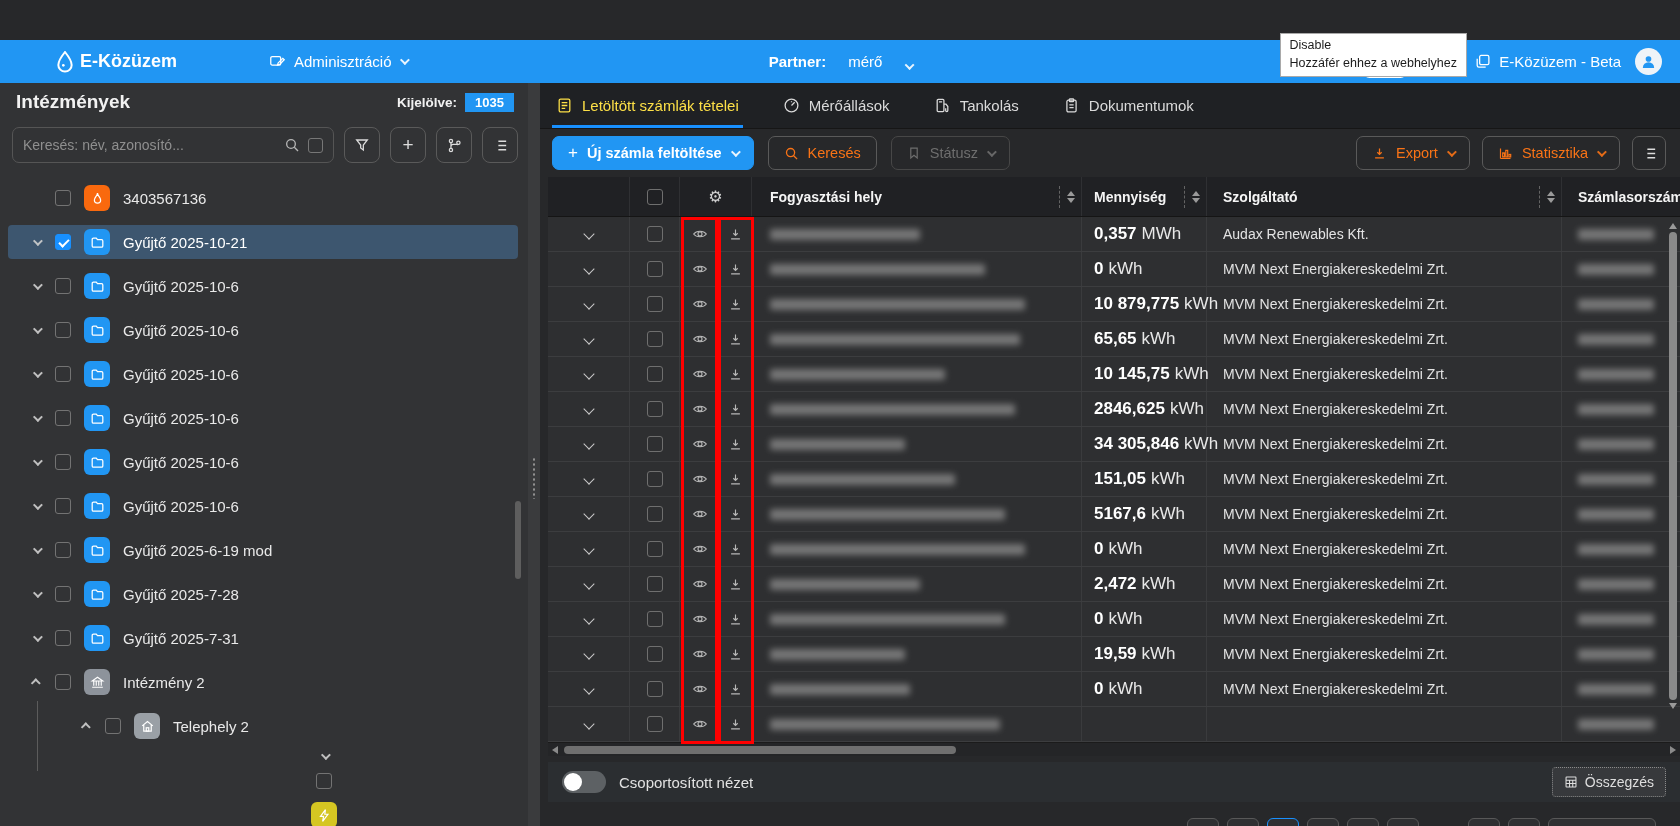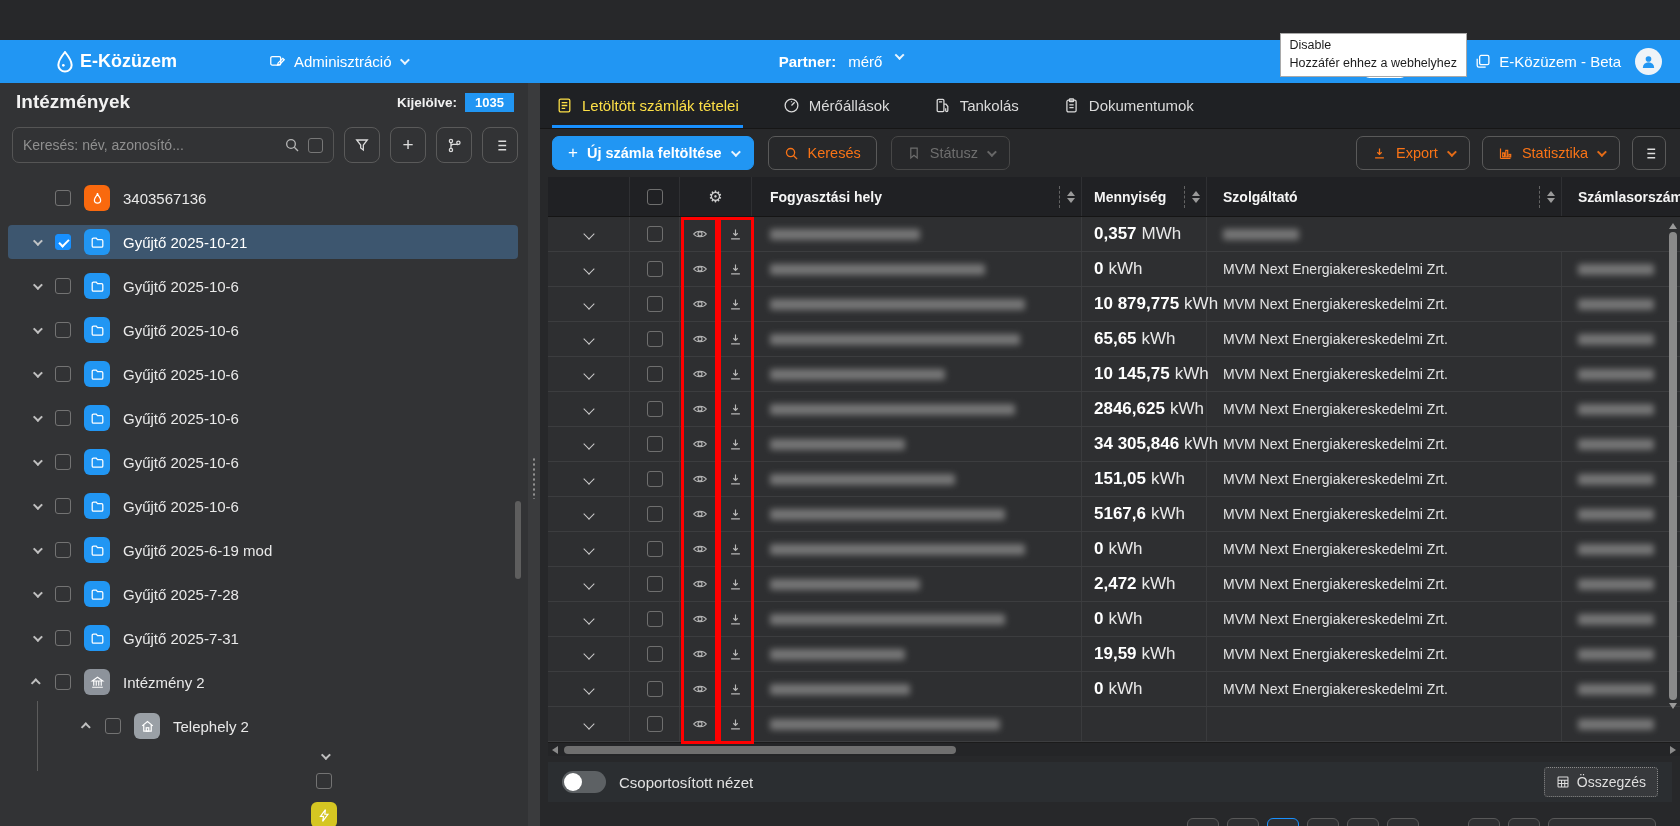--- a/index.html
+++ b/index.html
@@ -4,21 +4,21 @@
 <style>
   * { box-sizing: border-box; margin: 0; padding: 0; }
   html,body { width:1680px; height:826px; overflow:hidden; background:#27282a;
     font-family:"Liberation Sans","DejaVu Sans",sans-serif; color:#e6e6e6; }
 
   
   .topbar { position:relative; height:43px; background:#2196f3; display:flex; align-items:center;
     padding:15px 18px; color:#fff; z-index:40;margin-top:40px; }
   .brand { display:flex; align-items:center; gap:10px; margin-left:36px; font-size:18px; font-weight:700; }
   .nav-item { display:flex; align-items:center; gap:8px; font-size:15px; margin-left:92px; cursor:pointer; }
-  .partner { position:absolute; left:50%; transform:translateX(-50%); display:flex; align-items:flex-start; gap:12px; font-size:15px; }
+  .partner { position:absolute; left:50%; transform:translateX(-50%); display:flex; align-items:flex-end; gap:22px; font-size:15px; }
   .partner b { font-weight:700; }
   .top-right { margin-left:auto; display:flex; align-items:center; gap:14px; font-size:15px; }
   .avatar { width:27px; height:27px; border-radius:50%; background:#eef3f8; display:flex; align-items:center; justify-content:center; }
   .chev { width:7px; height:7px; border-right:2px solid currentColor; border-bottom:2px solid currentColor;
     display:inline-block; transform:rotate(45deg) translateY(-2px); opacity:.9; }
   .chev.up { transform:rotate(-135deg) translateY(-1px); }
   .chev.left { transform:rotate(135deg); }
   .chev.right { transform:rotate(-45deg); }
   .browser-tip { position:absolute; top:-7px; right:213px; background:#fff; color:#1c1c1c;
     border:1px solid #a9a9a9; padding:2px 9px 4px; font-size:12.5px; line-height:1.45; white-space:nowrap; z-index:60; }
@@ -128,21 +128,21 @@
   .vscroll .tri.up { border-bottom:6px solid #9a9a9a; margin-bottom:3px; }
   .vscroll .tri.dn { border-top:6px solid #9a9a9a; margin-top:3px; }
   .vscroll .vthumb { width:8px; height:468px; background:#8a8a8a; border-radius:4px; }
   .hscroll { height:14px; background:#242527; border-top:1px solid #1b1b1b; position:relative; display:flex;
     align-items:center; justify-content:space-between; padding:0 4px; }
   .hscroll .tri { width:0; height:0; border-top:4px solid transparent; border-bottom:4px solid transparent; }
   .hscroll .tri.l { border-right:6px solid #8a8a8a; } .hscroll .tri.r { border-left:6px solid #8a8a8a; }
   .hthumb { position:absolute; left:16px; top:3px; width:392px; height:8px; background:#6f6f6f; border-radius:4px; }
 
   
-  .gfooter { height:40px; background:#2b2e31; margin:6px 8px 0 8px; display:flex; align-items:center; gap:13px; padding:0 14px; flex:none; }
+  .gfooter { height:40px; background:#2b2e31; margin:6px 0 0 8px; display:flex; align-items:center; gap:13px; padding:0 14px; flex:none; }
   .toggle { width:44px; height:22px; border-radius:11px; background:#5d6164; position:relative; cursor:pointer; flex:none; }
   .toggle .knob { position:absolute; left:2px; top:2px; width:18px; height:18px; border-radius:50%; background:#fff; }
   .gf-label { font-size:15px; color:#e2e2e2; }
   .summary { margin-left:auto; height:30px; border:1px dotted #8a8a8a; border-radius:4px; background:#37393c;
     color:#dedede; display:flex; align-items:center; gap:7px; padding:0 11px; font-size:14px; cursor:pointer; }
   .pager { display:flex; align-items:center; justify-content:flex-end; gap:8px; margin:16px 24px 0 0; font-size:14px; color:#c9c9c9; }
   .ptotal { margin-right:8px; color:#d5d5d5; }
   .pbtn { min-width:32px; height:32px; border:1px solid #585858; border-radius:6px; background:#2f3032; color:#dcdcdc;
     display:flex; align-items:center; justify-content:center; font-size:14px; cursor:pointer; padding:0 6px; }
   .pbtn.active { border-color:#1890ff; color:#1890ff; font-weight:700; }
@@ -588,20 +588,21 @@
                 <path d="M12 4 v9 M8.5 10 l3.5 3.5 3.5-3.5 M5 19 h14"></path>
               </svg>
             </span>
             <span class="cell c-addr">
               <span class="blur adr"></span>
             </span>
             <span class="cell c-qty">
               <b>0,357</b>
               <span class="unit">MWh</span>
             </span>
+            <span class="cell c-prov">Audax Renewables Kft.</span>
             <span class="cell c-inv">
               <span class="blur inv"></span>
             </span>
           </div>
         <div class="trow">
             <span class="cell c-exp">
               <span class="rchev"></span>
             </span>
             <span class="cell c-chk">
               <span class="rcheck"></span>

